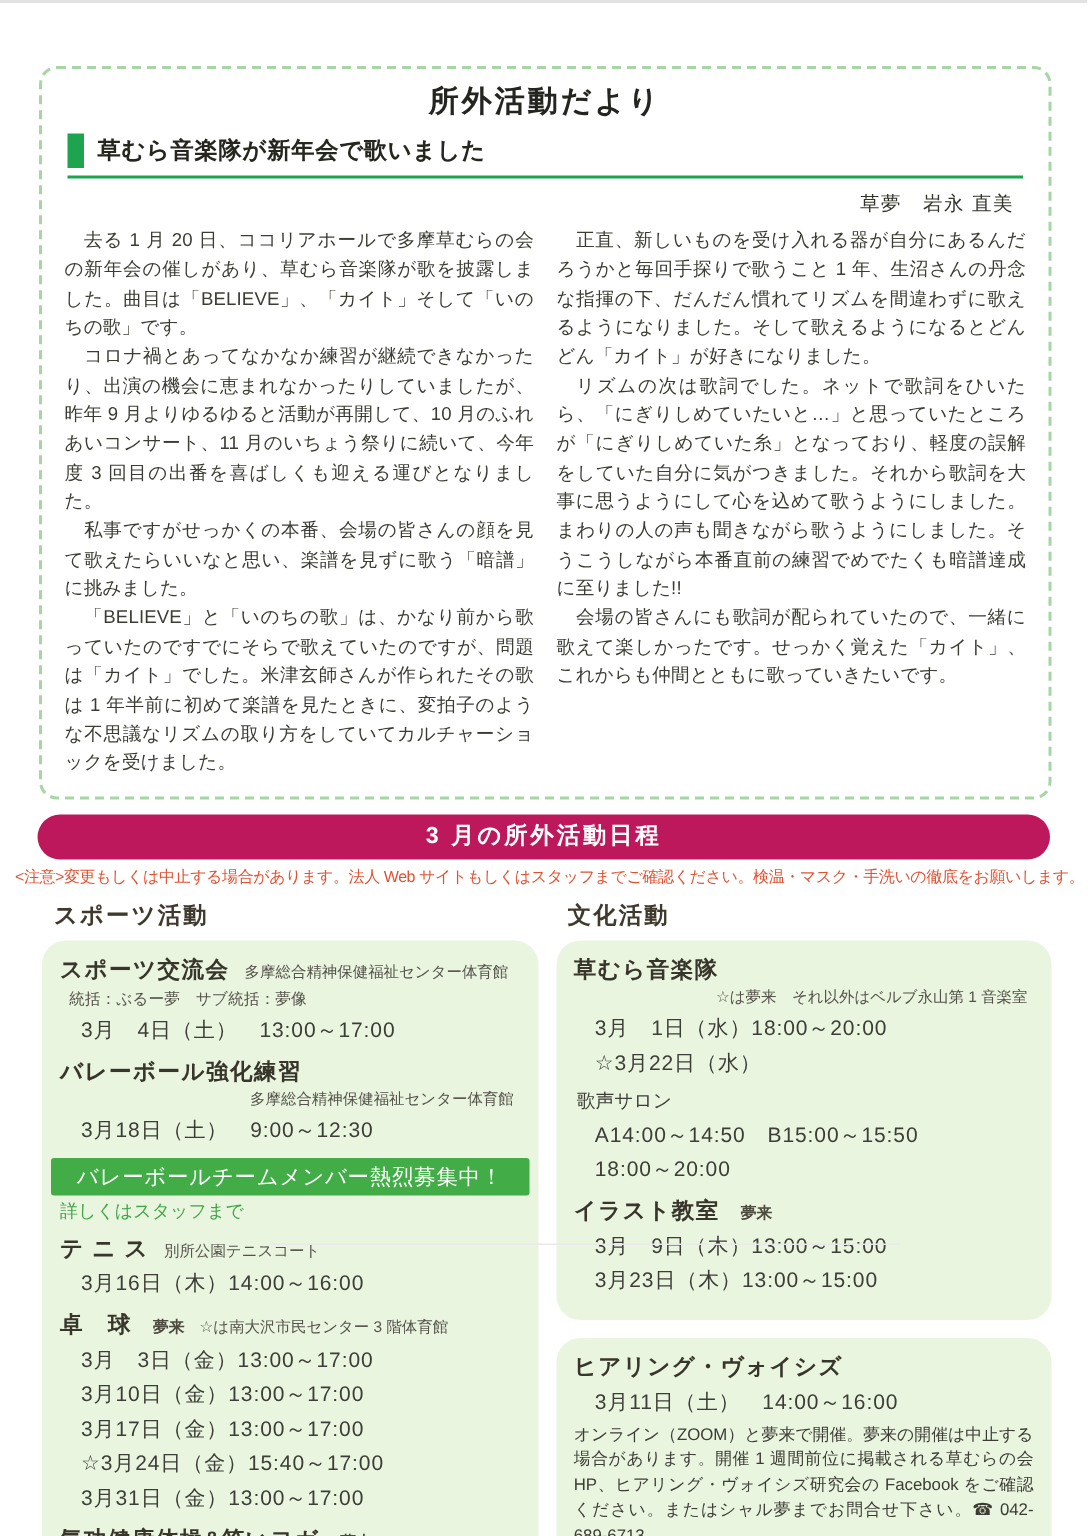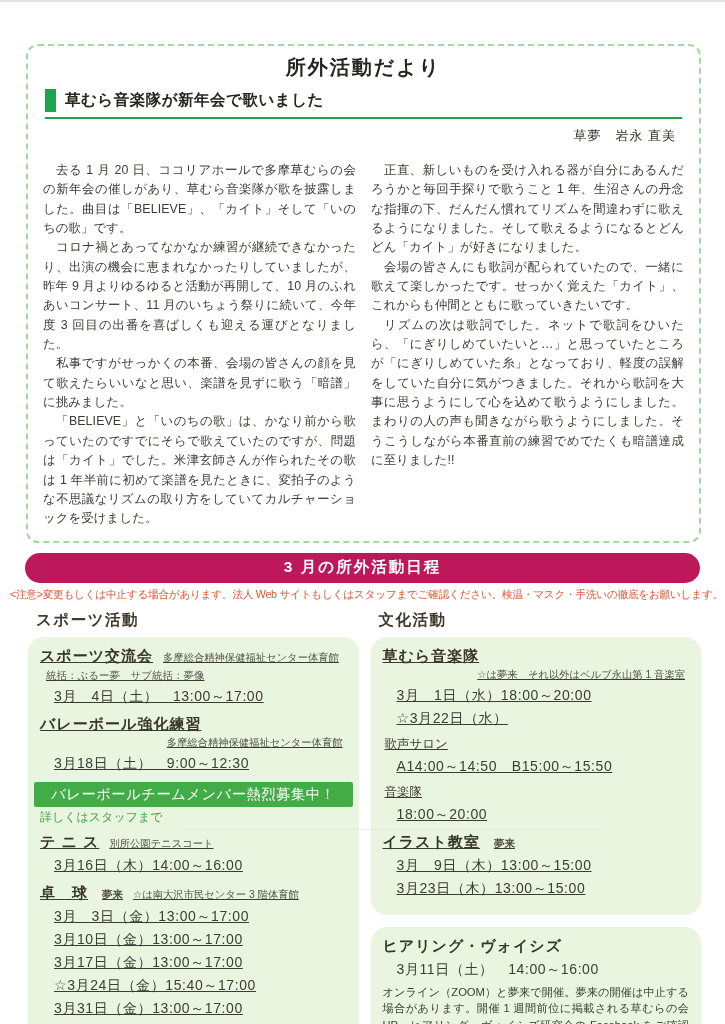--- a/index.html
+++ b/index.html
@@ -31,21 +31,21 @@
   .subtitle-row {
     display: flex; align-items: center;
     border-bottom: 2px solid #1ea44f;
     padding-bottom: 5px; margin: 0 2px;
   }
   .subtitle-bar { width: 11px; height: 23px; background: #1ea44f; margin-right: 9px; flex: none; }
   .subtitle-text { font-size: 15.5px; font-weight: bold; color: #26261f; letter-spacing: 0.5px; }
   .author { text-align: right; font-size: 13px; color: #33332c; margin: 8px 8px 6px 0; letter-spacing: 1px; }
 
   .columns { display: flex; gap: 15px; margin-top: 4px; }
-  .col { flex: 1; min-width: 0; margin-top: 10px; }
+  .col { flex: 1; min-width: 0; }
   .col p {
     margin: 0; text-indent: 1.05em;
     font-size: 12.4px; line-height: 1.56;
     text-align: justify; color: #3c3c35;
     letter-spacing: 0.1px;
   }
 
   
   .banner {
     margin: 10px 25px 0;
@@ -65,21 +65,21 @@
   .sched-col { flex: 1; min-width: 0; }
   .sched-header {
     font-size: 15.5px; font-weight: bold; color: #3f3a2d;
     margin: 4px 0 6px 8px; letter-spacing: 1.5px;
   }
   .panel {
     background: #e9f5df;
     border-radius: 16px;
     padding: 10px 12px 8px 12px;
   }
-  .event { margin-bottom: 9px; text-decoration: underline; }
+  .event { margin-bottom: 9px; }
   .event-head { display: flex; align-items: baseline; flex-wrap: wrap; }
   .event-name { font-weight: bold; font-size: 15px; color: #38352b; letter-spacing: 1px; white-space: nowrap; }
   .event-tag { font-size: 10.5px; font-weight: bold; color: #4d4b40; margin-left: 14px; white-space: nowrap; }
   .event-venue { font-size: 10.3px; color: #54524a; margin-left: 10px; white-space: nowrap; }
   .venue-line { font-size: 10.3px; color: #54524a; text-align: right; margin: 2px 4px 0 0; }
   .event-note { font-size: 10.5px; color: #54524a; margin: 3px 0 0 6px; white-space: nowrap; }
   .date-line {
     font-size: 14px; color: #3d3d37;
     margin: 5px 0 0 14px; letter-spacing: 0.6px; white-space: nowrap;
   }
@@ -115,22 +115,22 @@
     <div class="author">草夢　岩永 直美</div>
     <div class="columns">
       <div class="col">
         <p>去る 1 月 20 日、ココリアホールで多摩草むらの会の新年会の催しがあり、草むら音楽隊が歌を披露しました。曲目は「BELIEVE」、「カイト」そして「いのちの歌」です。</p>
         <p>コロナ禍とあってなかなか練習が継続できなかったり、出演の機会に恵まれなかったりしていましたが、昨年 9 月よりゆるゆると活動が再開して、10 月のふれあいコンサート、11 月のいちょう祭りに続いて、今年度 3 回目の出番を喜ばしくも迎える運びとなりました。</p>
         <p>私事ですがせっかくの本番、会場の皆さんの顔を見て歌えたらいいなと思い、楽譜を見ずに歌う「暗譜」に挑みました。</p>
         <p>「BELIEVE」と「いのちの歌」は、かなり前から歌っていたのですでにそらで歌えていたのですが、問題は「カイト」でした。米津玄師さんが作られたその歌は 1 年半前に初めて楽譜を見たときに、変拍子のような不思議なリズムの取り方をしていてカルチャーショックを受けました。</p>
       </div>
       <div class="col">
         <p>正直、新しいものを受け入れる器が自分にあるんだろうかと毎回手探りで歌うこと 1 年、生沼さんの丹念な指揮の下、だんだん慣れてリズムを間違わずに歌えるようになりました。そして歌えるようになるとどんどん「カイト」が好きになりました。</p>
+        <p>リズムの次は歌詞でした。ネットで歌詞をひいたら、「にぎりしめていたいと…」と思っていたところが「にぎりしめていた糸」となっており、軽度の誤解をしていた自分に気がつきました。それから歌詞を大事に思うようにして心を込めて歌うようにしました。まわりの人の声も聞きながら歌うようにしました。そうこうしながら本番直前の練習でめでたくも暗譜達成に至りました!!</p>
         <p>会場の皆さんにも歌詞が配られていたので、一緒に歌えて楽しかったです。せっかく覚えた「カイト」、これからも仲間とともに歌っていきたいです。</p>
-        <p>リズムの次は歌詞でした。ネットで歌詞をひいたら、「にぎりしめていたいと…」と思っていたところが「にぎりしめていた糸」となっており、軽度の誤解をしていた自分に気がつきました。それから歌詞を大事に思うようにして心を込めて歌うようにしました。まわりの人の声も聞きながら歌うようにしました。そうこうしながら本番直前の練習でめでたくも暗譜達成に至りました!!</p>
       </div>
     </div>
   </div>
 
   <div class="banner">3 月の所外活動日程</div>
   <div class="notice">&lt;注意&gt;変更もしくは中止する場合があります。法人 Web サイトもしくはスタッフまでご確認ください。検温・マスク・手洗いの徹底をお願いします。</div>
 
   <div class="sched">
 
     <div class="sched-col">
@@ -195,21 +195,20 @@
 
         <div class="event">
           <div class="event-head">
             <span class="event-name">草むら音楽隊</span>
           </div>
           <div class="venue-line">☆は夢来　それ以外はベルブ永山第 1 音楽室</div>
           <div class="date-line">3月　1日（水）18:00～20:00</div>
           <div class="date-line">☆3月22日（水）</div>
           <div class="sub-label">歌声サロン</div>
           <div class="date-line">A14:00～14:50　B15:00～15:50</div>
-          <div class="sub-label">音楽隊</div>
           <div class="date-line">18:00～20:00</div>
         </div>
 
         <div class="event">
           <div class="event-head">
             <span class="event-name">イラスト教室</span>
             <span class="event-tag">夢来</span>
           </div>
           <div class="date-line">3月　9日（木）13:00～15:00</div>
           <div class="date-line">3月23日（木）13:00～15:00</div>

